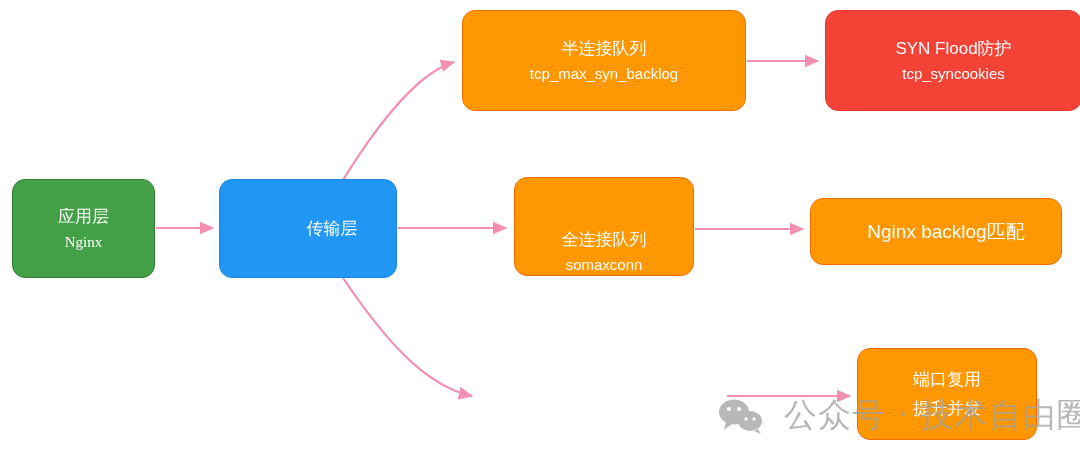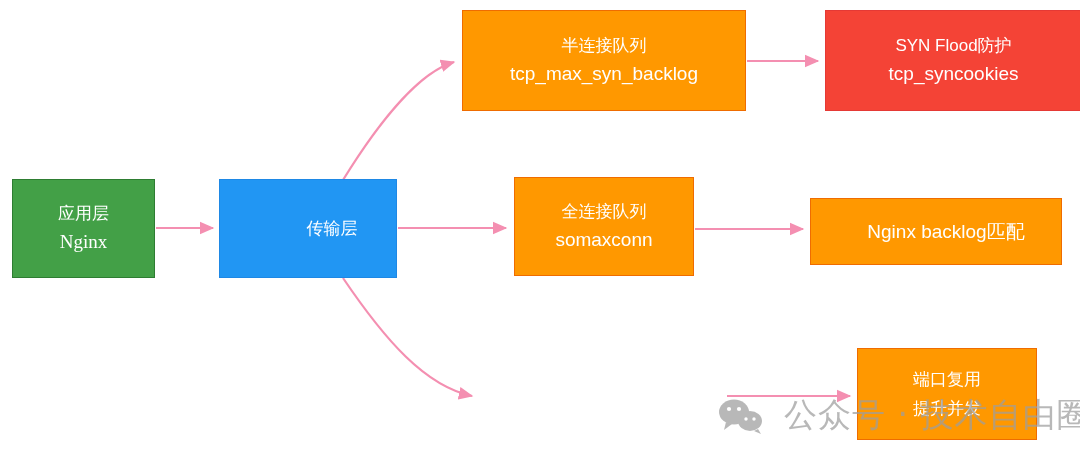--- a/index.html
+++ b/index.html
@@ -32,42 +32,43 @@
   .node {
     position: absolute;
     box-sizing: border-box;
     display: flex;
     flex-direction: column;
     align-items: center;
     justify-content: center;
     color: #ffffff;
     text-align: center;
     line-height: 1.25;
+    border-radius: 13px;
   }
   .node .line1,
   .node .line2 {
     display: block;
     white-space: nowrap;
   }
   .node .line1 { font-size: 17px; }
-  .node .line2 { font-size: 19px; margin-top: 6px; }
+  .node .line2 { font-size: 15px; margin-top: 6px; }
   .node.single .line1 { font-size: 19px; }
 
   
   .n-green  { background: #43a047; border: 1px solid #2e7d32; }
   .n-blue   { background: #2196f3; border: 1px solid #1e88e5; }
   .n-orange { background: #ff9800; border: 1px solid #ef6c00; }
   .n-red    { background: #f44336; border: 1px solid #e53935; }
 
   
   #node-app      { left: 12px;  top: 179px; width: 143px; height: 99px; font-family: Liberation Serif, serif; }
   #node-tcp      { left: 219px; top: 179px; width: 178px; height: 99px; padding-left: 48px; }
   #node-synq     { left: 462px; top: 10px;  width: 284px; height: 101px; }
   #node-synflood { left: 825px; top: 10px;  width: 257px; height: 101px; }
-  #node-somaxconn{ left: 514px; top: 177px; width: 180px; height: 99px; }
+  #node-somaxconn{ left: 514px; top: 177px; width: 180px; height: 99px; justify-content: flex-end; }
   #node-nginxbl  { left: 810px; top: 198px; width: 252px; height: 67px; padding-left: 20px; }
   #node-timewait { left: 480px; top: 345px; width: 245px; height: 101px; }
   #node-portreuse{ left: 857px; top: 348px; width: 180px; height: 92px; }
 
   
   #watermark {
     position: absolute;
     left: 718px;
     top: 393px;
     display: flex;

